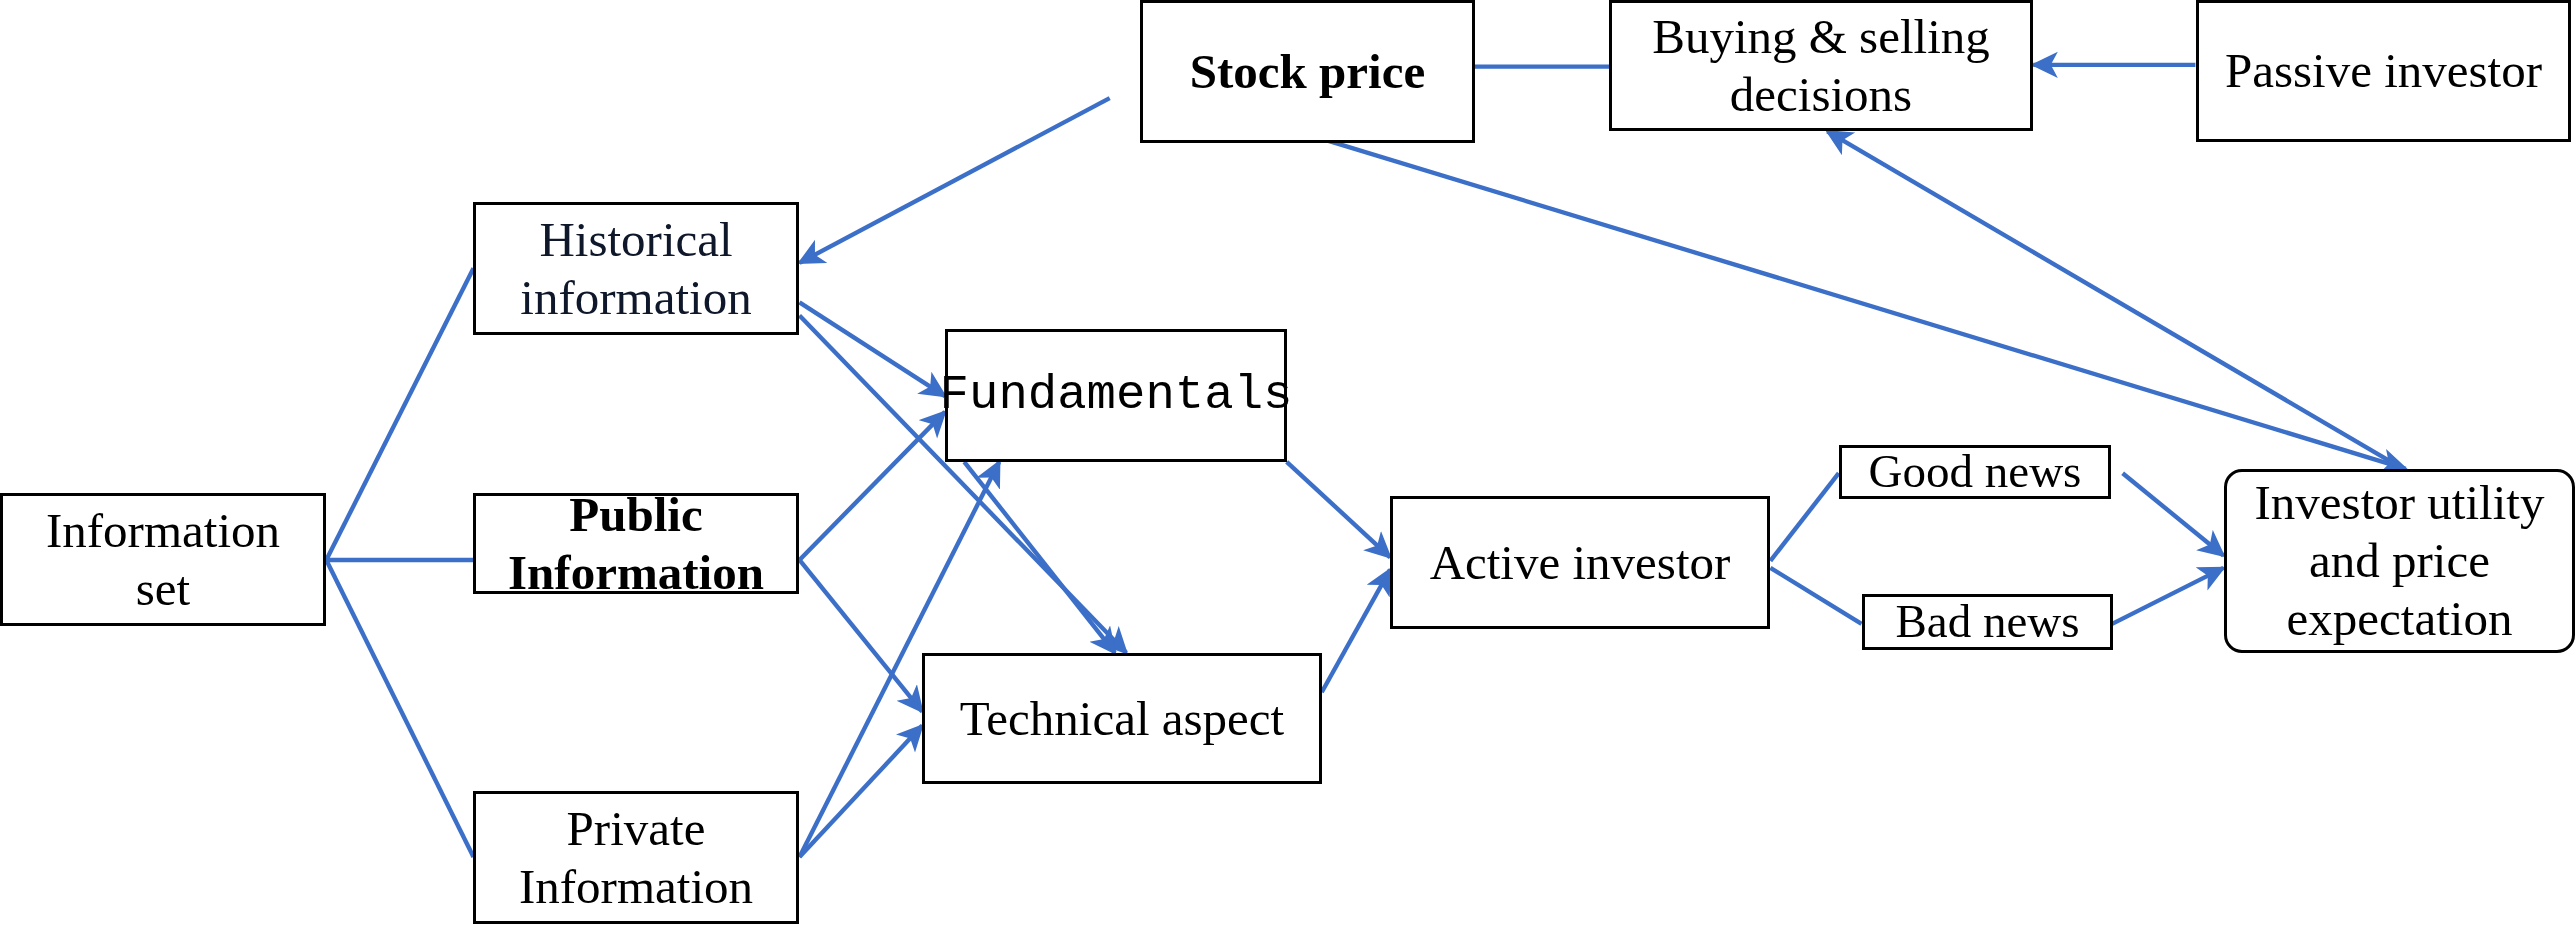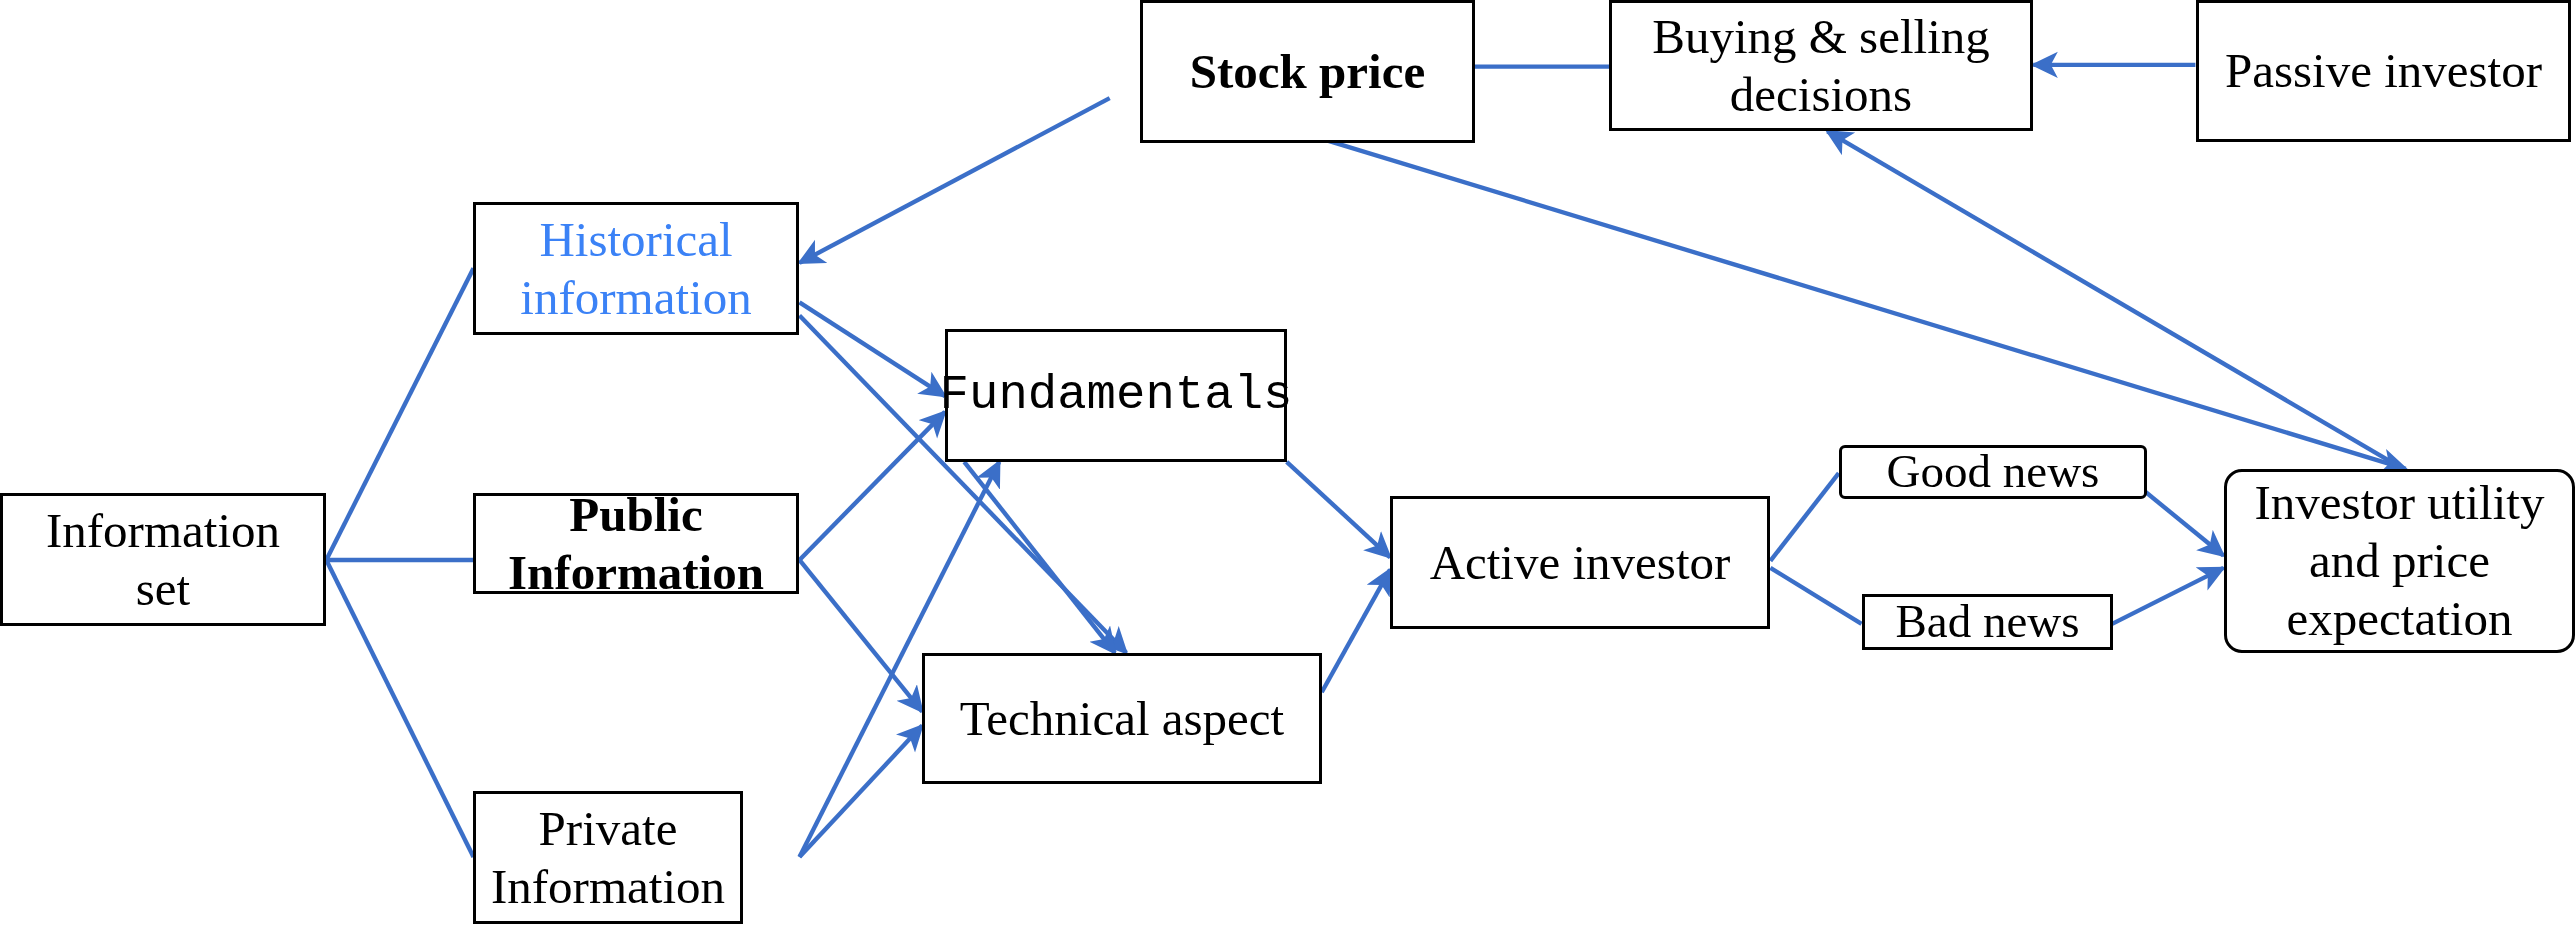--- a/index.html
+++ b/index.html
@@ -79,41 +79,41 @@
         <path d="M 1266,112 L 912,300" stroke="#3B6FC8" marker-end="url(#ah)"></path>
       </g>
   </svg>
 
   <div id="node-layer">
       <div class="node" style="left: 0px; top: 493px; width: 326px; height: 133px; border-color: rgb(0, 0, 0);">
         <span class="label" style="color: rgb(0, 0, 0);">Information
 set</span>
       </div>
       <div class="node" style="left: 473px; top: 202px; width: 326px; height: 133px; border-color: rgb(0, 0, 0);">
-        <span class="label" style="color: #3b82f6;">Historical
+        <span class="label" style="color: #0f172a;">Historical
 information</span>
       </div>
       <div class="node" style="left: 473px; top: 493px; width: 326px; height: 101px; border-color: rgb(0, 0, 0); font-weight: bold;">
         <span class="label" style="color: rgb(0, 0, 0);">Public
 Information</span>
       </div>
-      <div class="node" style="left: 473px; top: 791px; width: 270px; height: 133px; border-color: rgb(0, 0, 0);">
+      <div class="node" style="left: 473px; top: 791px; width: 326px; height: 133px; border-color: rgb(0, 0, 0);">
         <span class="label" style="color: rgb(0, 0, 0);">Private
 Information</span>
       </div>
       <div class="node" style="left: 945px; top: 329px; width: 342px; height: 133px; border-color: rgb(0, 0, 0); font-family: Liberation Mono, monospace;">
         <span class="label" style="color: rgb(0, 0, 0);">Fundamentals</span>
       </div>
       <div class="node" style="left: 922px; top: 653px; width: 400px; height: 131px; border-color: rgb(0, 0, 0);">
         <span class="label" style="color: rgb(0, 0, 0);">Technical aspect</span>
       </div>
       <div class="node" style="left: 1390px; top: 496px; width: 380px; height: 133px; border-color: rgb(0, 0, 0); align-items: center;">
         <span class="label" style="color: rgb(0, 0, 0);">Active investor</span>
       </div>
-      <div class="node small" style="left: 1839px; top: 445px; width: 308px; height: 54px; border-color: rgb(0, 0, 0); border-radius: 6px;">
+      <div class="node small" style="left: 1839px; top: 445px; width: 272px; height: 54px; border-color: rgb(0, 0, 0);">
         <span class="label" style="color: rgb(0, 0, 0);">Good news</span>
       </div>
       <div class="node small" style="left: 1862px; top: 594px; width: 251px; height: 56px; border-color: rgb(0, 0, 0);">
         <span class="label" style="color: rgb(0, 0, 0);">Bad news</span>
       </div>
       <div class="node" style="left: 2224px; top: 469px; width: 351px; height: 184px; border-color: rgb(0, 0, 0); border-radius: 18px;">
         <span class="label" style="color: rgb(0, 0, 0);">Investor utility
 and price
 expectation</span>
       </div>

